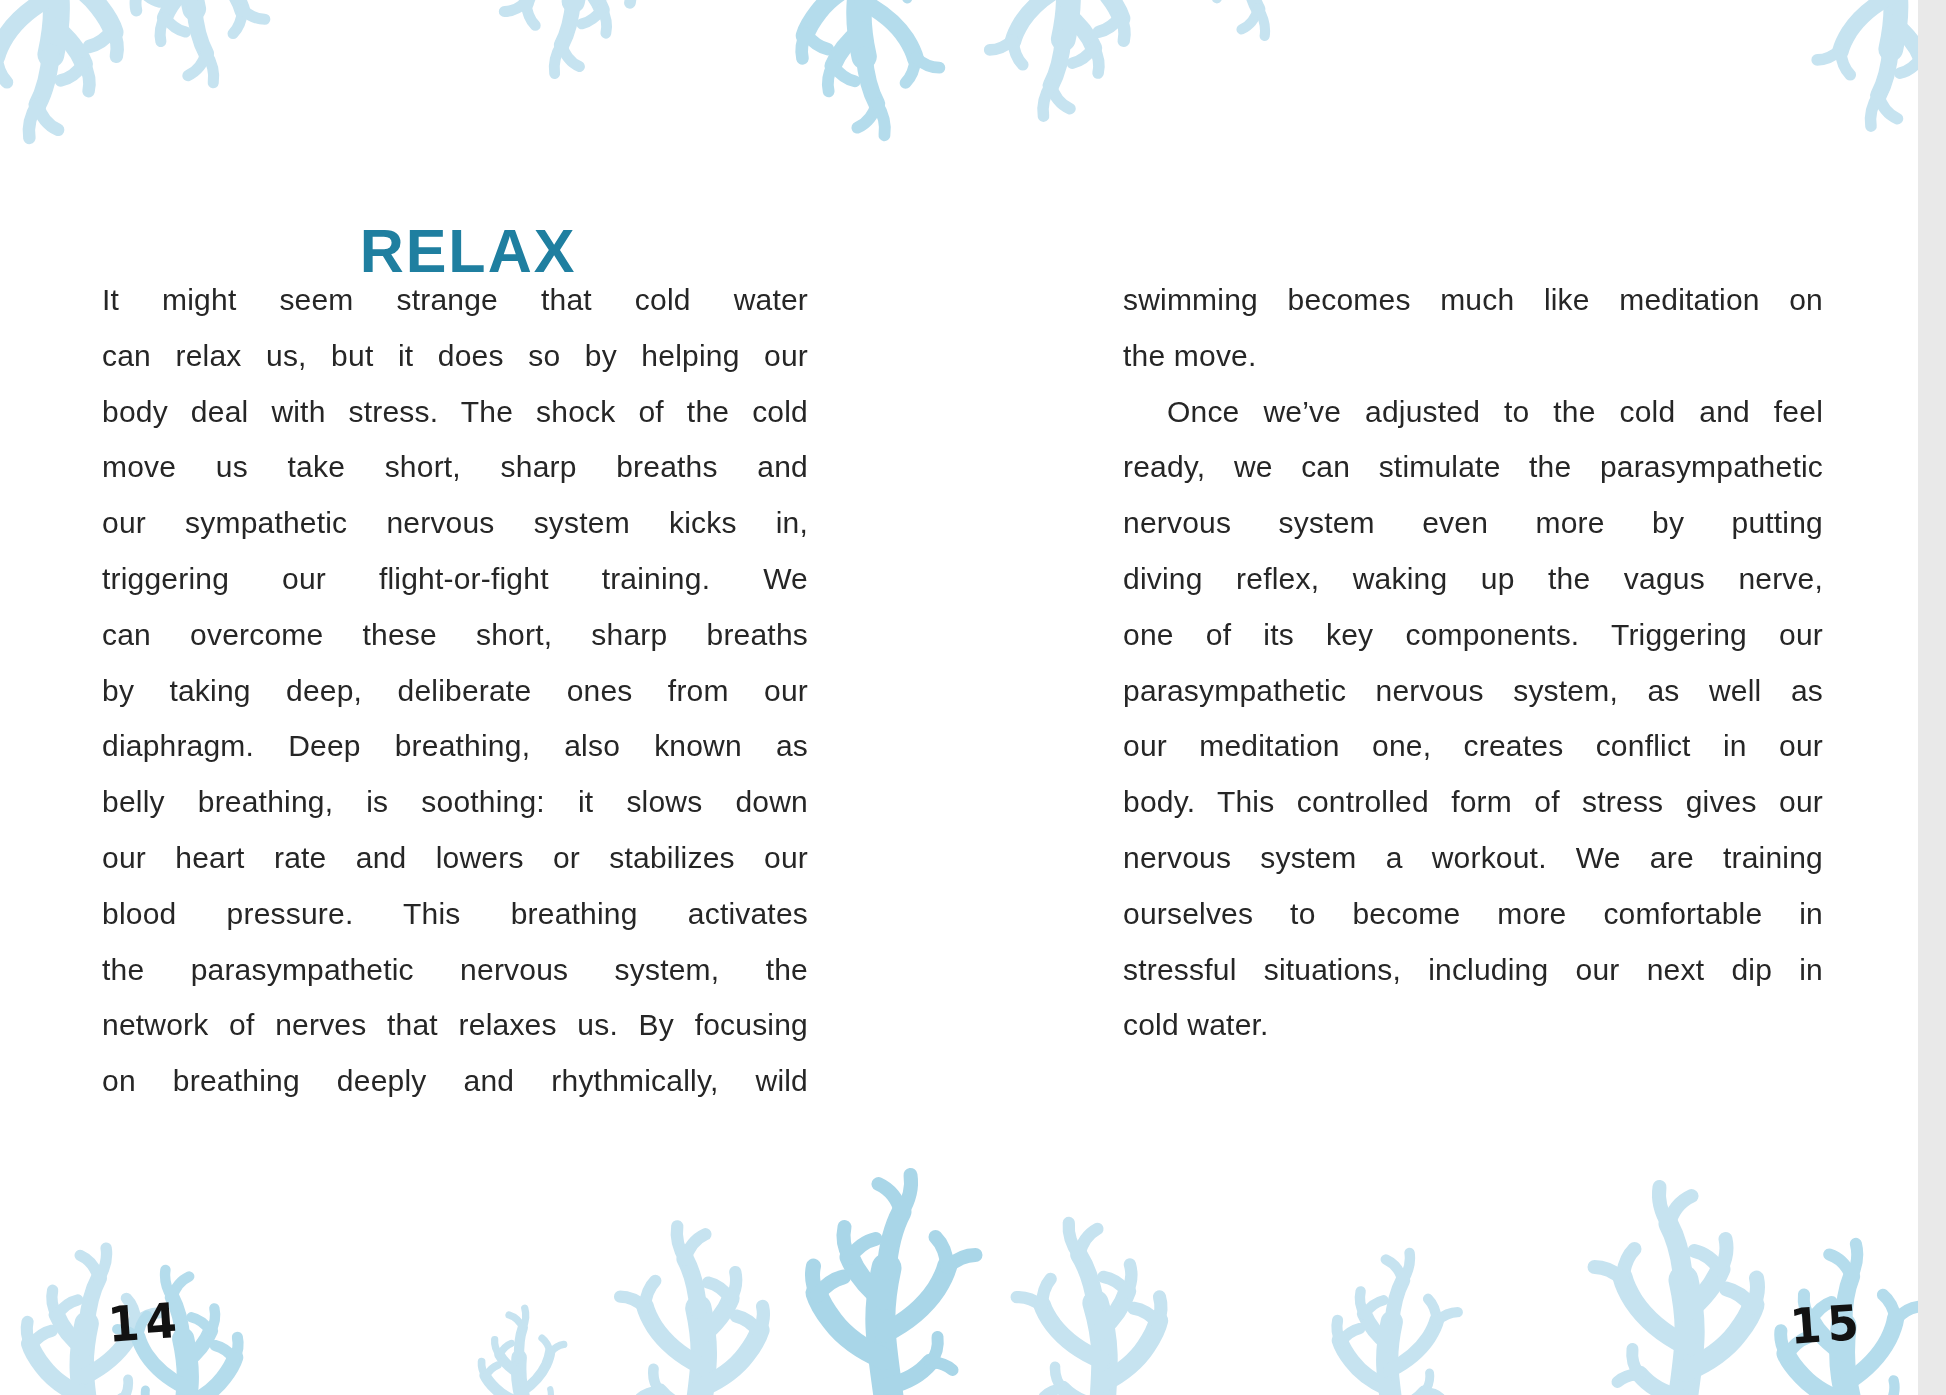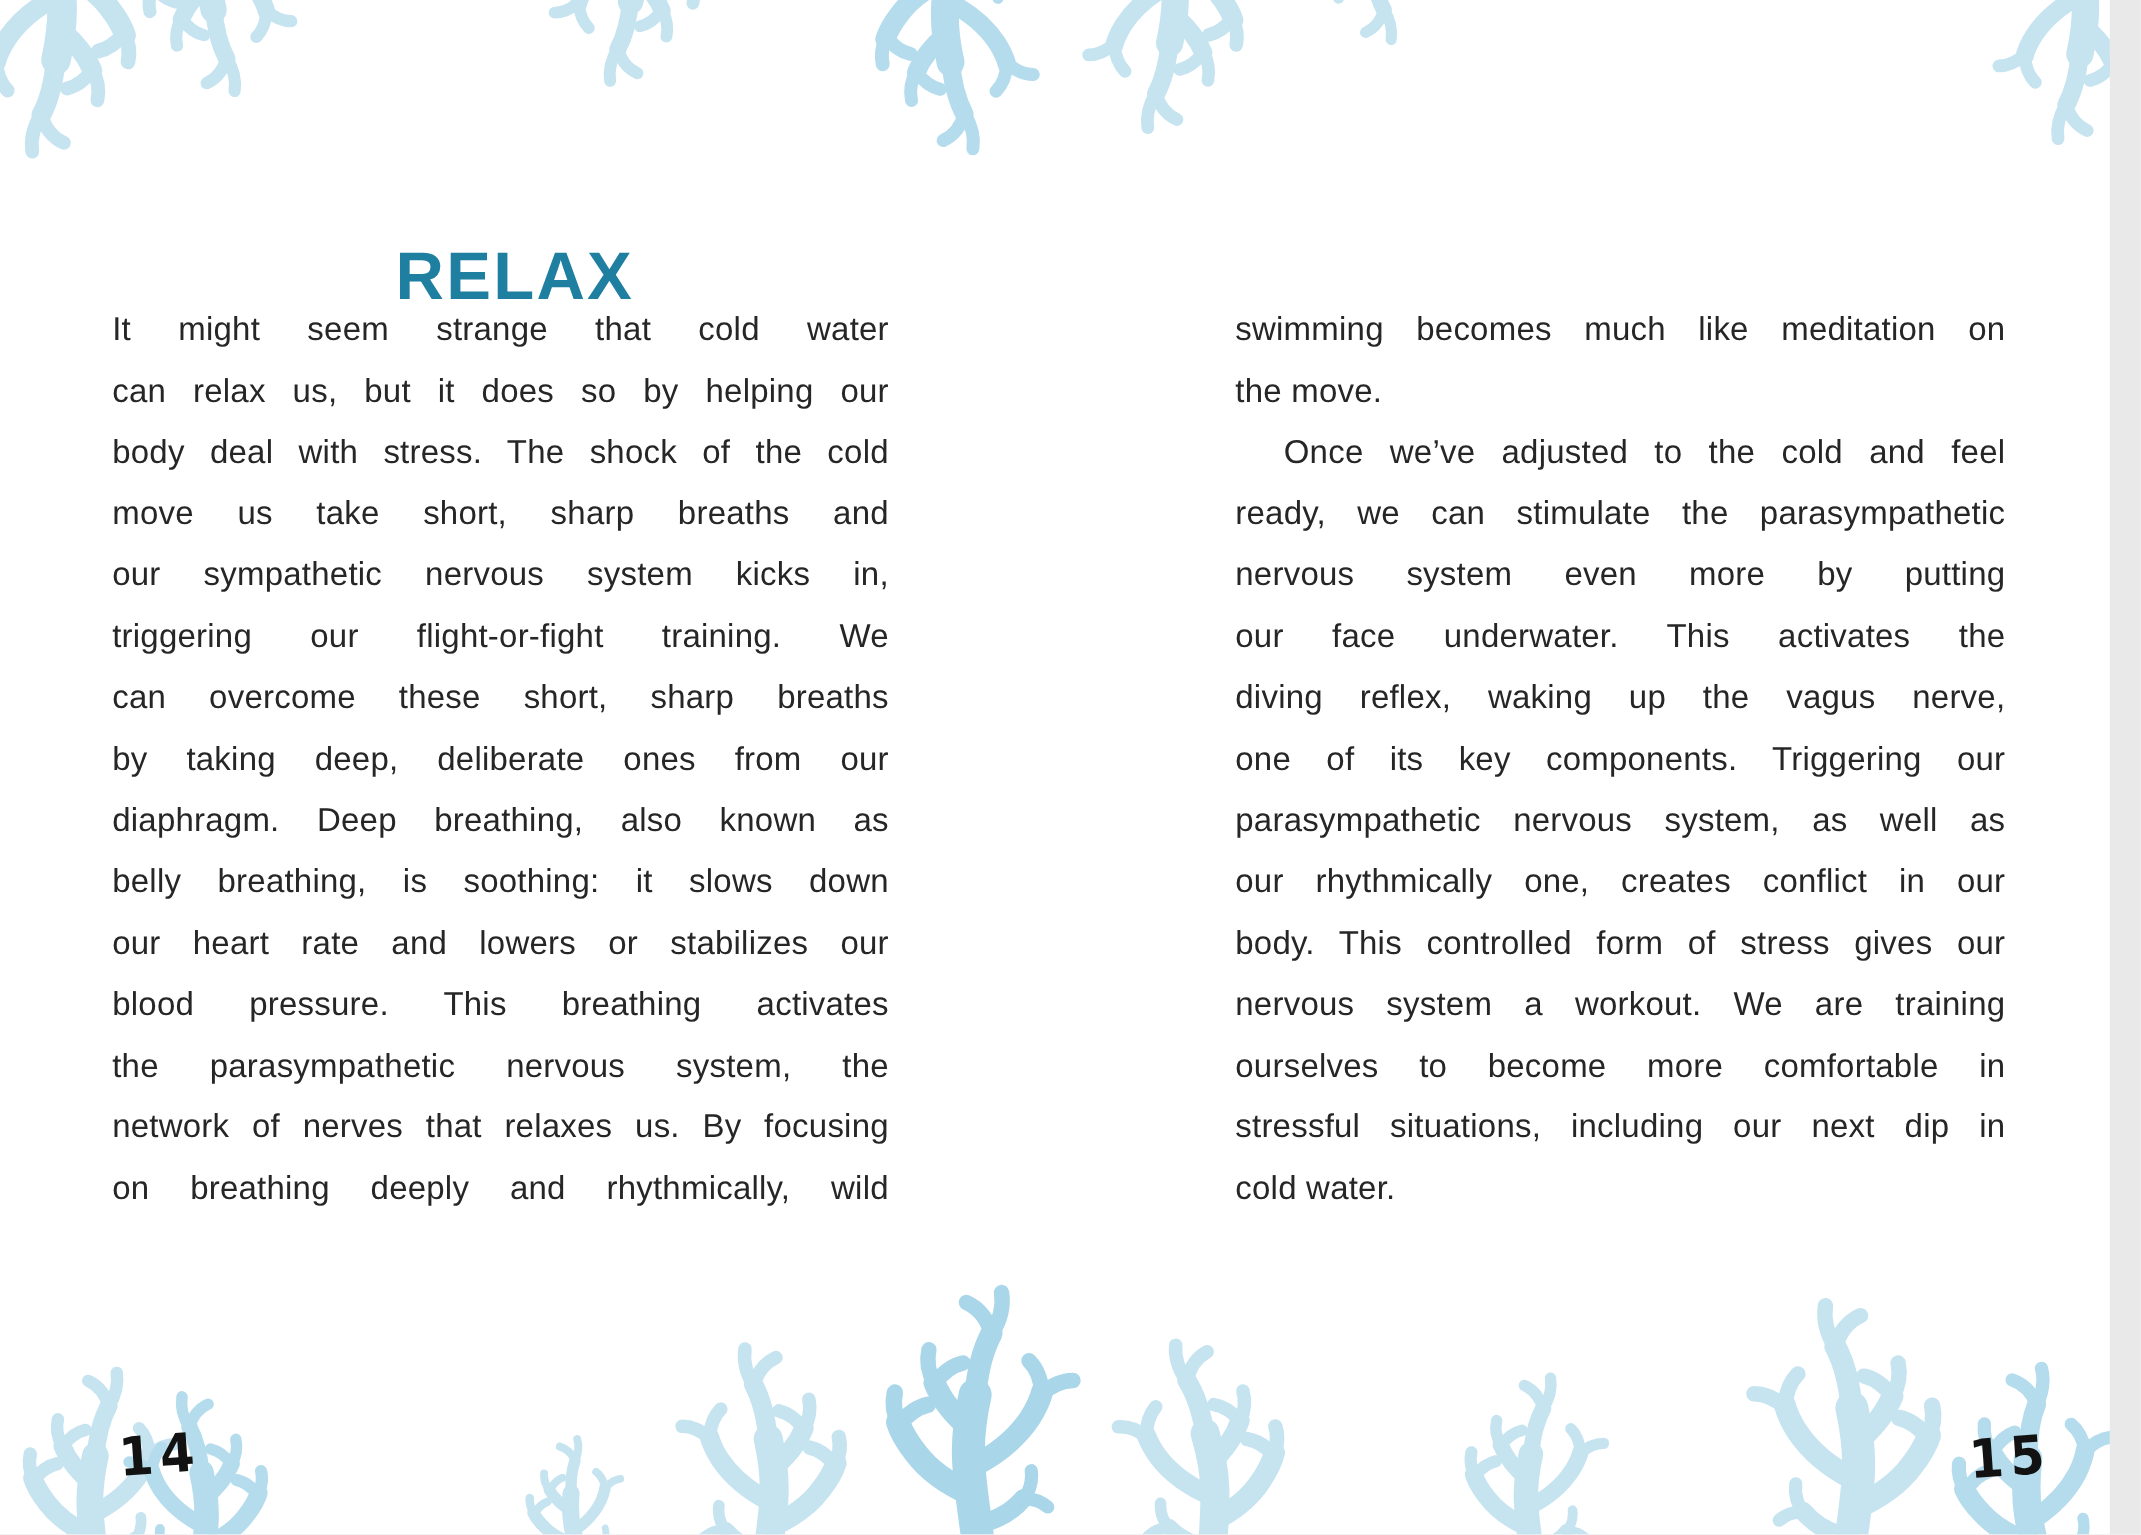--- a/index.html
+++ b/index.html
@@ -161,25 +161,24 @@
     <span class="line">network of nerves that relaxes us. By focusing</span>
     <span class="line">on breathing deeply and rhythmically, wild</span>
   </div>
 
   <div class="column right">
     <span class="line">swimming becomes much like meditation on</span>
     <span class="line end">the move.</span>
     <span class="line indent">Once we’ve adjusted to the cold and feel</span>
     <span class="line">ready, we can stimulate the parasympathetic</span>
     <span class="line">nervous system even more by putting</span>
-    <span class="line">our face underwater. This activates the</span>
     <span class="line">diving reflex, waking up the vagus nerve,</span>
     <span class="line">one of its key components. Triggering our</span>
     <span class="line">parasympathetic nervous system, as well as</span>
-    <span class="line">our rhythmically one, creates conflict in our</span>
+    <span class="line">our meditation one, creates conflict in our</span>
     <span class="line">body. This controlled form of stress gives our</span>
     <span class="line">nervous system a workout. We are training</span>
     <span class="line">ourselves to become more comfortable in</span>
     <span class="line">stressful situations, including our next dip in</span>
     <span class="line end">cold water.</span>
   </div>
 
   <div class="pagenum n14">14</div>
   <div class="pagenum n15">15</div>
 

